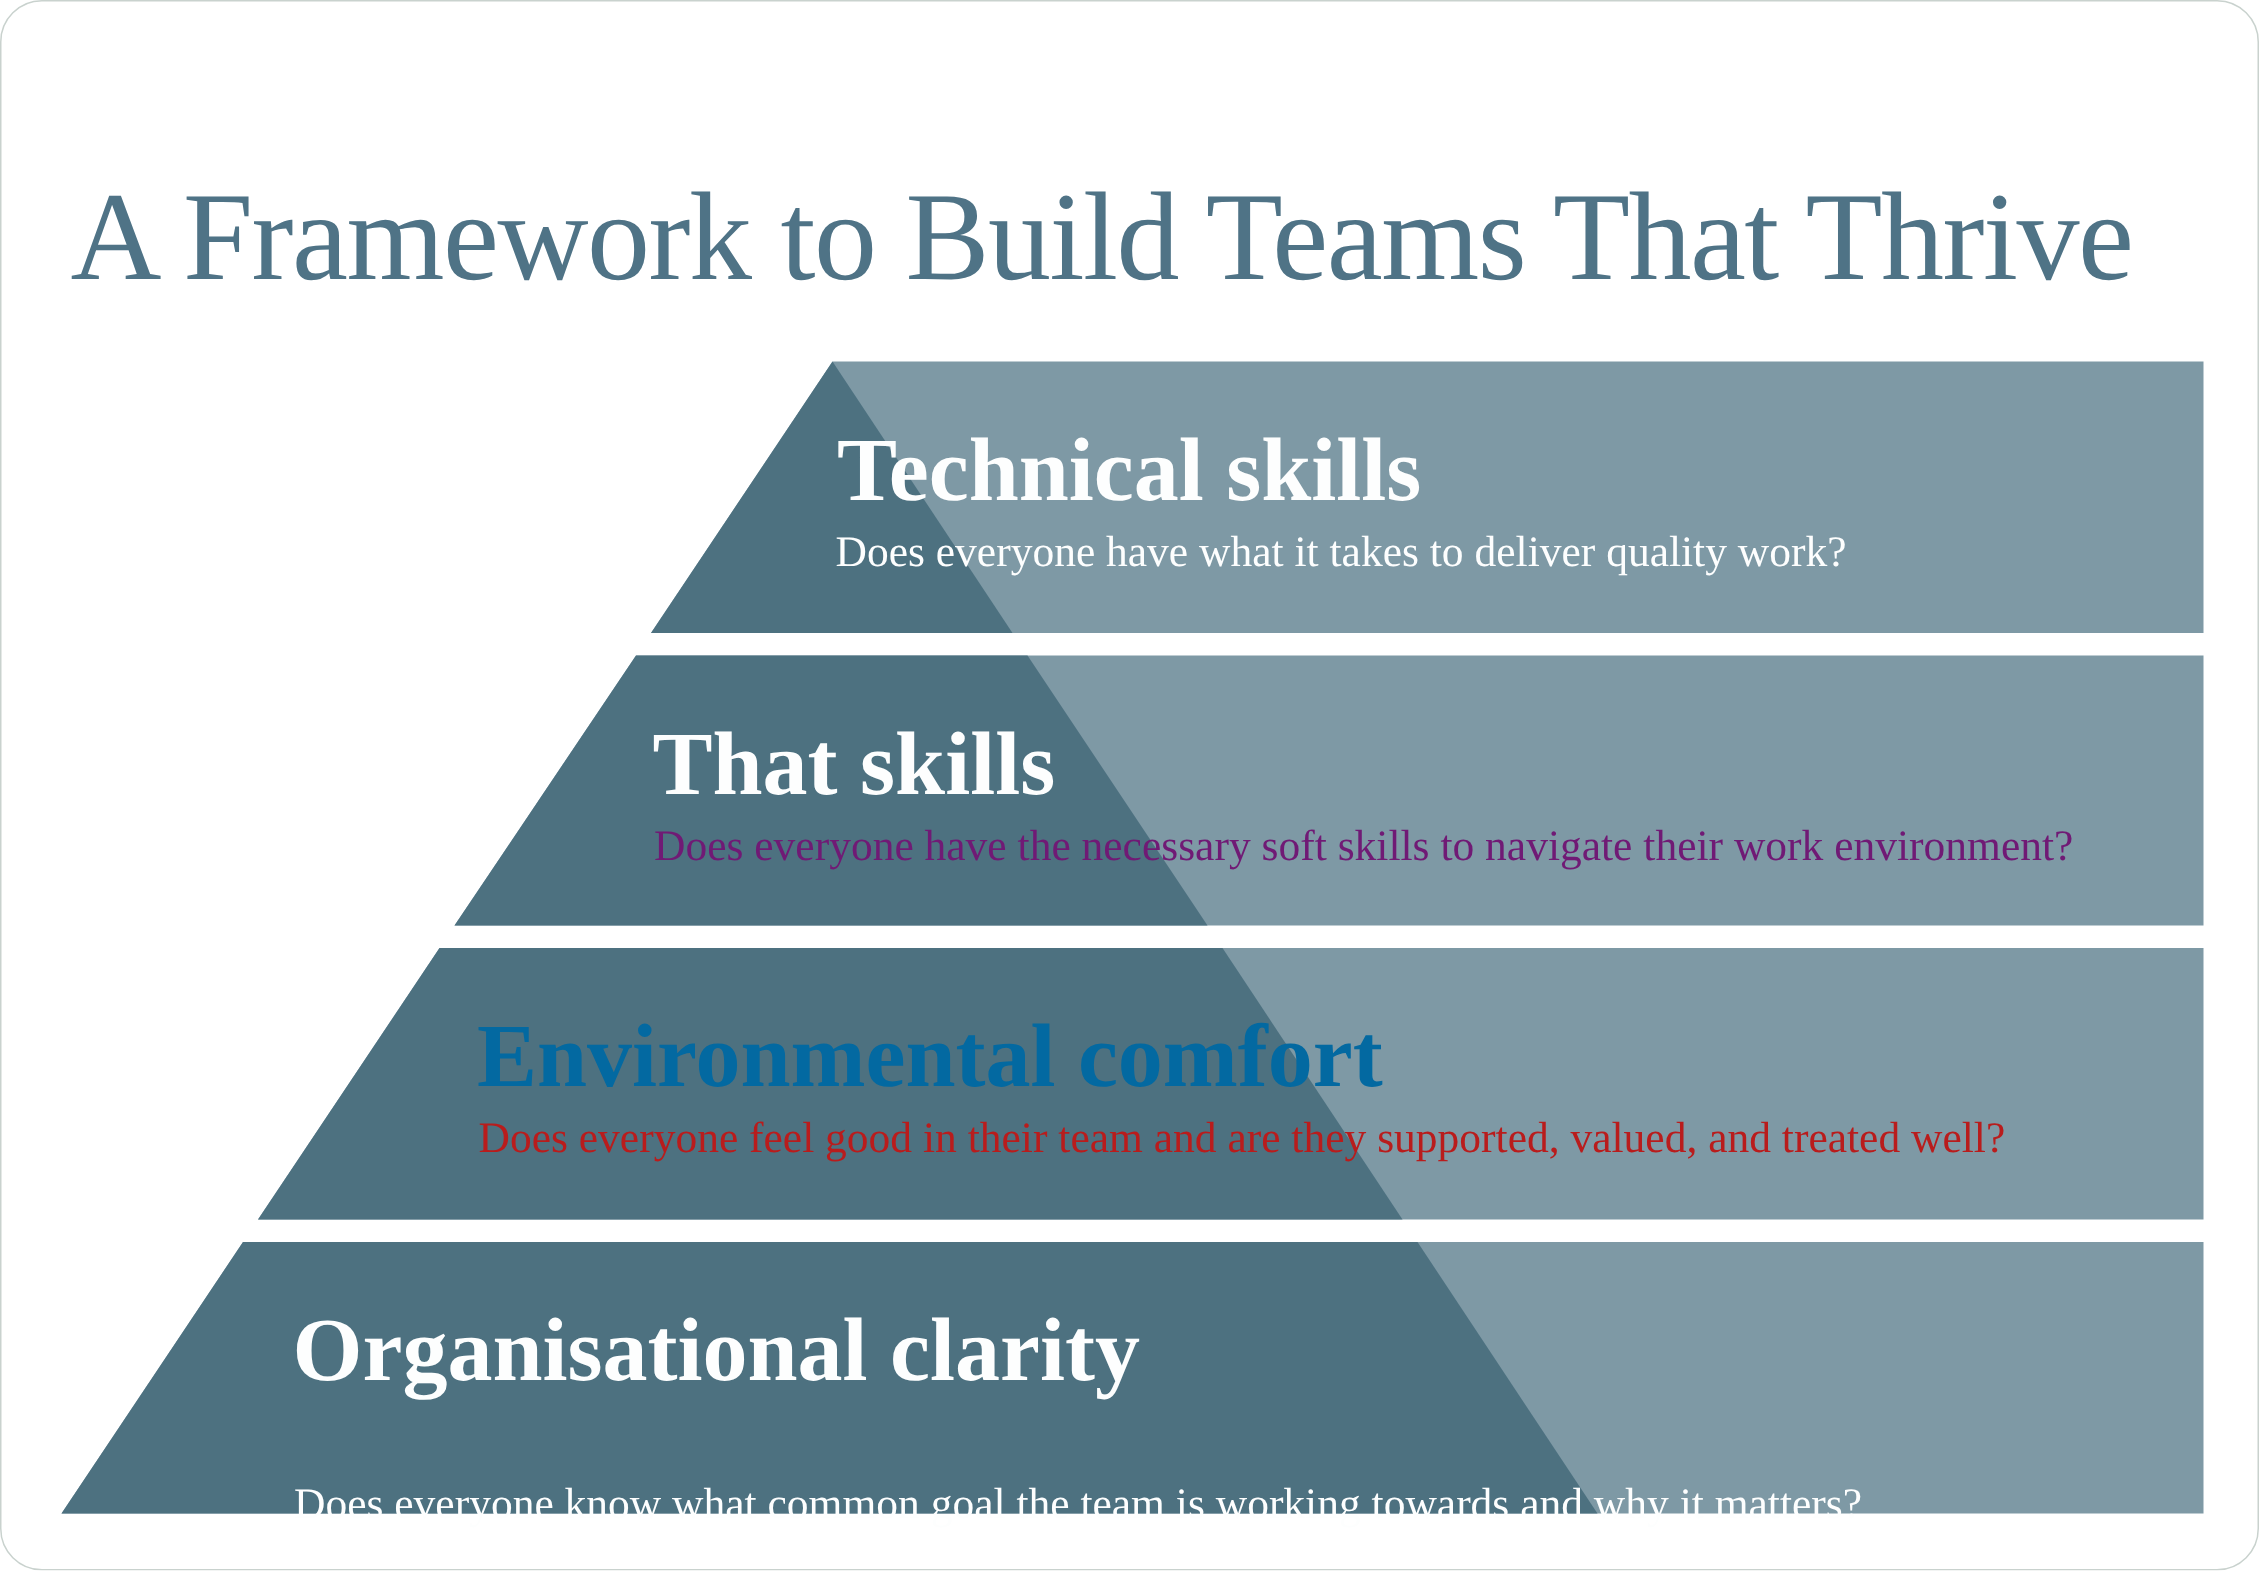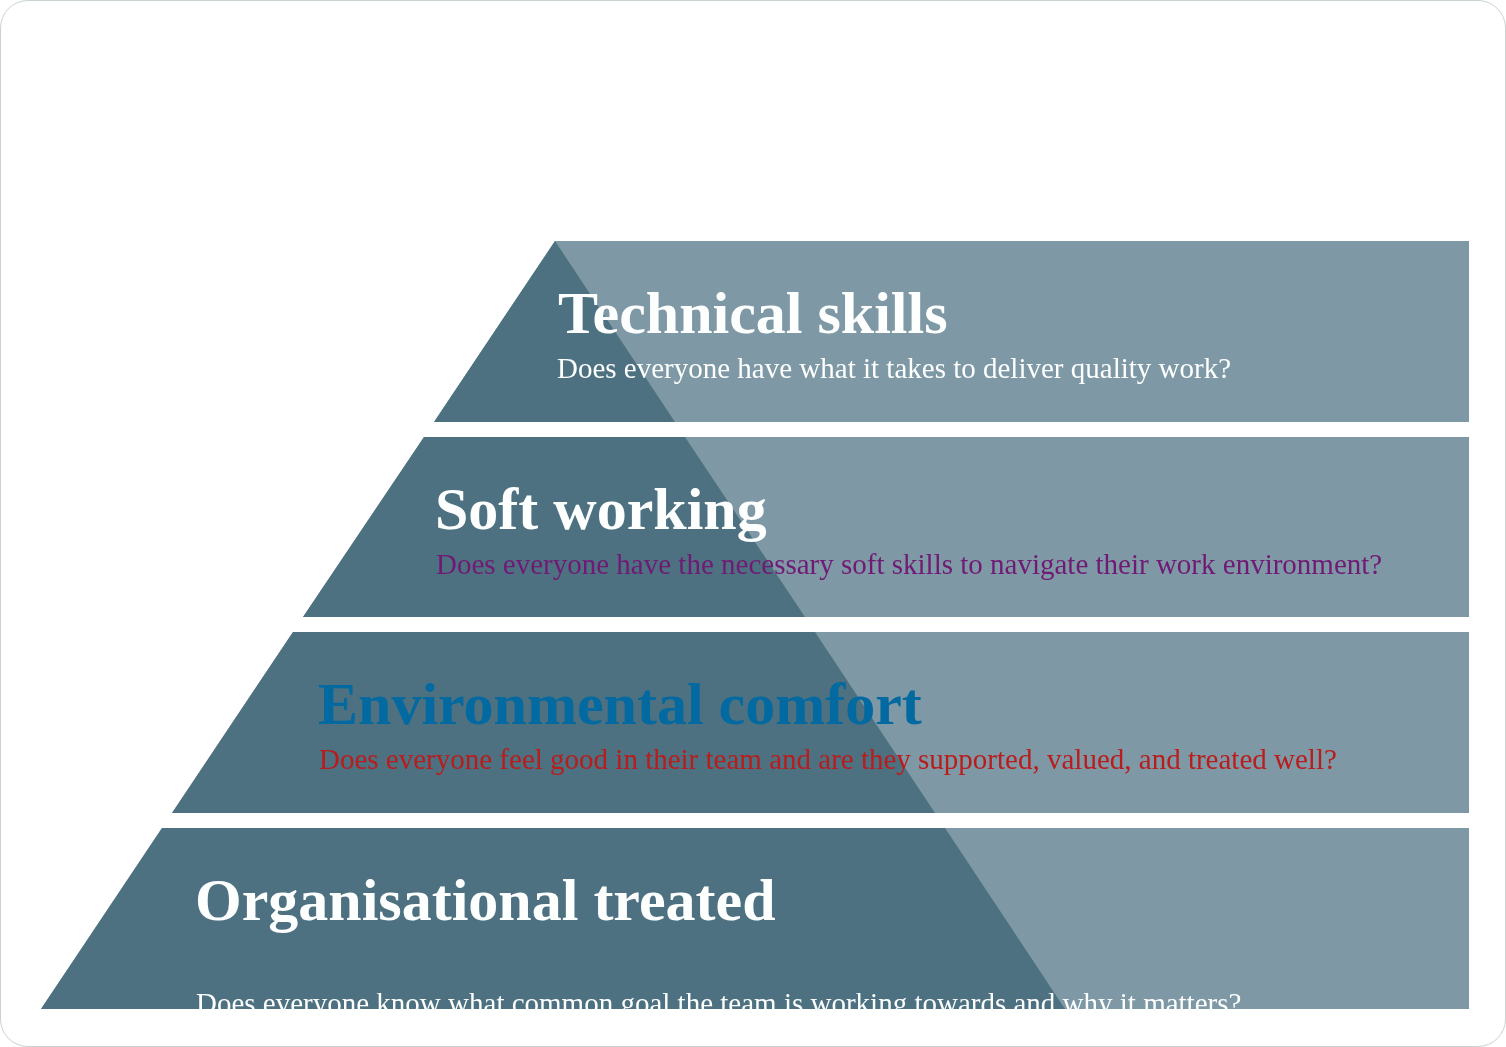--- a/index.html
+++ b/index.html
@@ -59,20 +59,21 @@
   .lvl3 .level-heading     { left: 317px; top: 673px; }
   .lvl3 .level-description { left: 318px; top: 744px; }
   .lvl4 .level-heading     { left: 194px; top: 869px; }
   .lvl4 .level-description { left: 195px; top: 988px; }
 </style>
 </head>
 <body>
 
 <div class="card" style="background: rgb(255, 255, 255); border-color: rgb(201, 210, 206);">
 
+  <h1 class="page-title" style="color: rgb(79, 115, 134);">A Framework to Build Teams That Thrive</h1>
 
   <svg class="pyramid-svg" viewBox="0 0 1506 1047" xmlns="http://www.w3.org/2000/svg" aria-hidden="true">
 
     <polygon points="554,240 1468,240 1468,421 433,421" fill="#7e99a5"></polygon>
     <polygon points="554,240 674,421 433,421" fill="#4d7180"></polygon>
 
     <polygon points="423,436 1468,436 1468,616 302,616" fill="#7e99a5"></polygon>
     <polygon points="423,436 684,436 804,616 302,616" fill="#4d7180"></polygon>
 
     <polygon points="292,631 1468,631 1468,812 171,812" fill="#7e99a5"></polygon>
@@ -81,27 +82,27 @@
     <polygon points="161,827 1468,827 1468,1008 40,1008" fill="#7e99a5"></polygon>
     <polygon points="161,827 944,827 1064,1008 40,1008" fill="#4d7180"></polygon>
   </svg>
 
   <div class="lvl1">
     <div class="level-text level-heading" style="color: rgb(253, 254, 254);">Technical skills</div>
     <div class="level-text level-description" style="color: rgb(253, 254, 254);">Does everyone have what it takes to deliver quality work?</div>
   </div>
 
   <div class="lvl2">
-    <div class="level-text level-heading" style="color: rgb(253, 254, 254);">Soft working</div>
+    <div class="level-text level-heading" style="color: rgb(253, 254, 254);">That skills</div>
     <div class="level-text level-description" style="color: #701a75;">Does everyone have the necessary soft skills to navigate their work environment?</div>
   </div>
 
   <div class="lvl3">
     <div class="level-text level-heading" style="color: #0369a1;">Environmental comfort</div>
     <div class="level-text level-description" style="color: #b91c1c;">Does everyone feel good in their team and are they supported, valued, and treated well?</div>
   </div>
 
   <div class="lvl4">
-    <div class="level-text level-heading" style="color: rgb(253, 254, 254);">Organisational treated</div>
+    <div class="level-text level-heading" style="color: rgb(253, 254, 254);">Organisational clarity</div>
     <div class="level-text level-description" style="color: rgb(253, 254, 254);">Does everyone know what common goal the team is working towards and why it matters?</div>
   </div>
 
 </div>
 
 </body></html>

